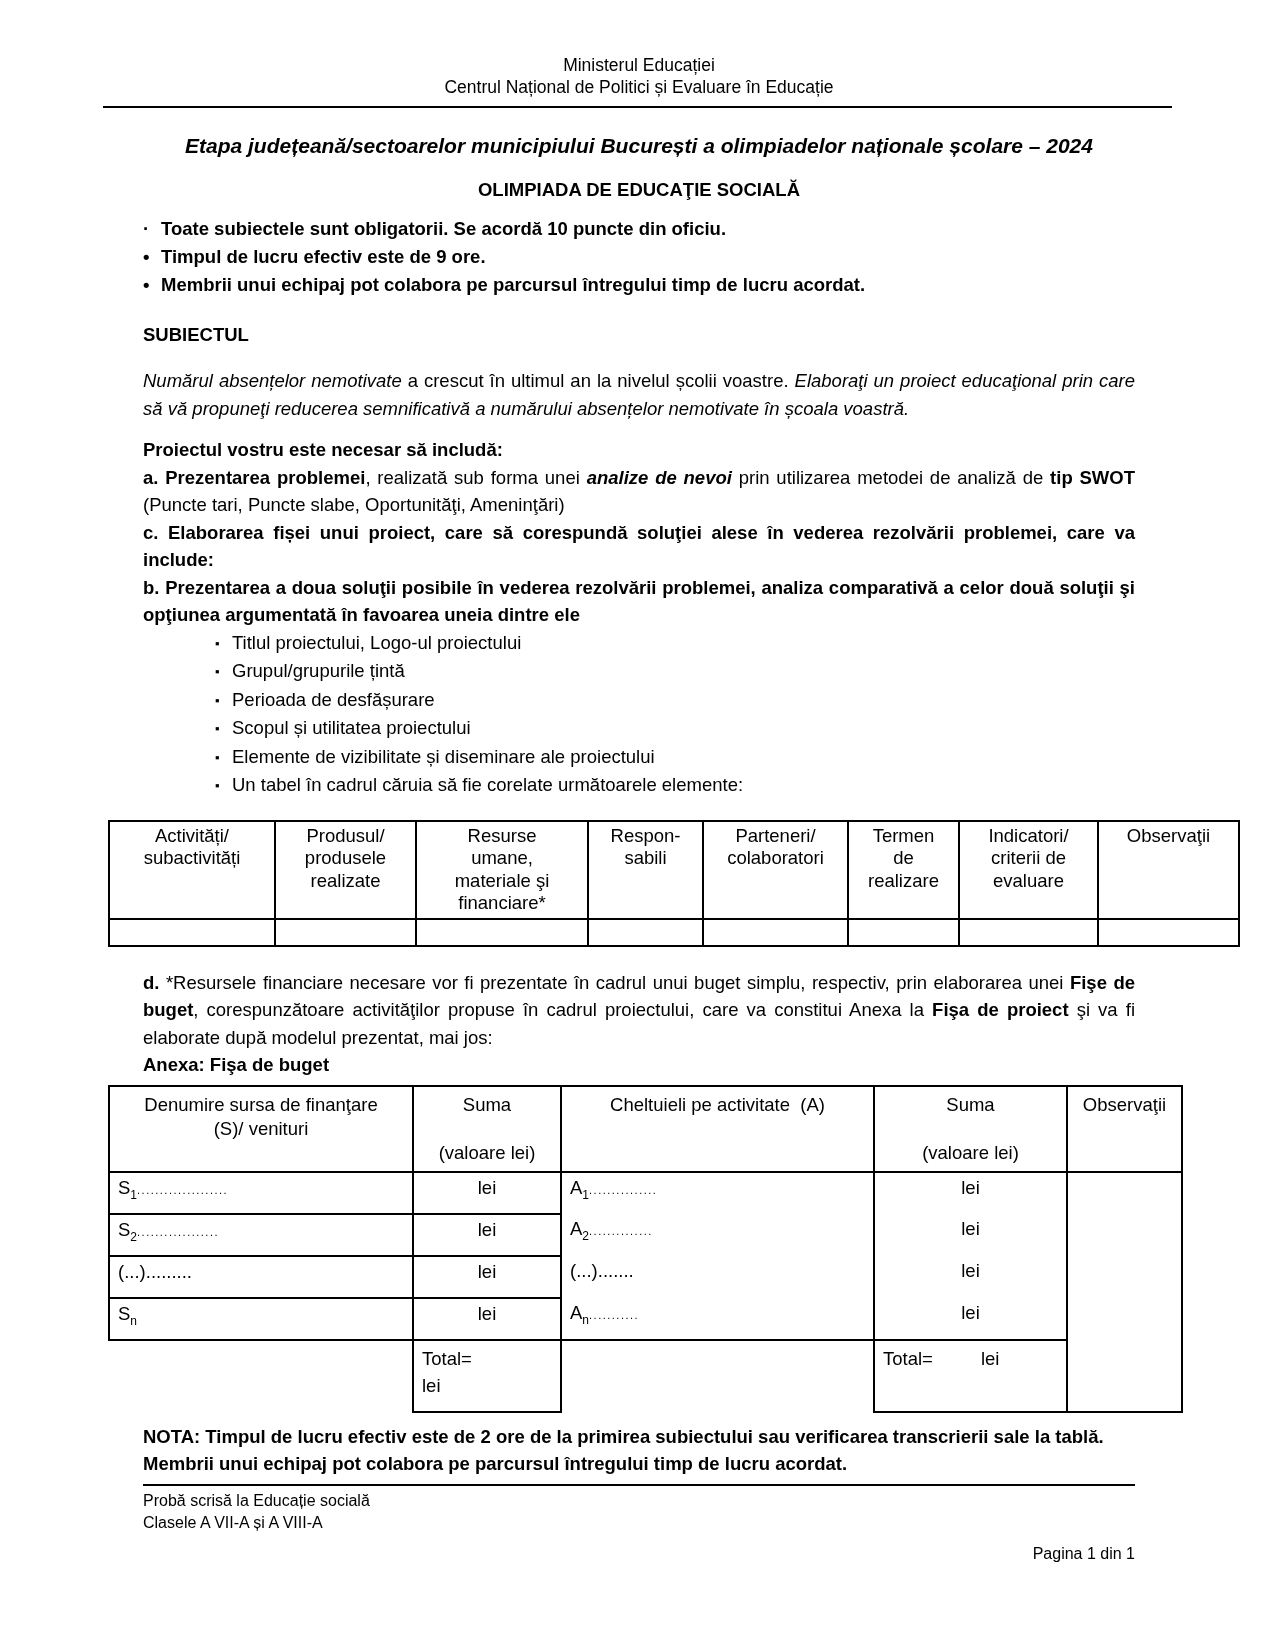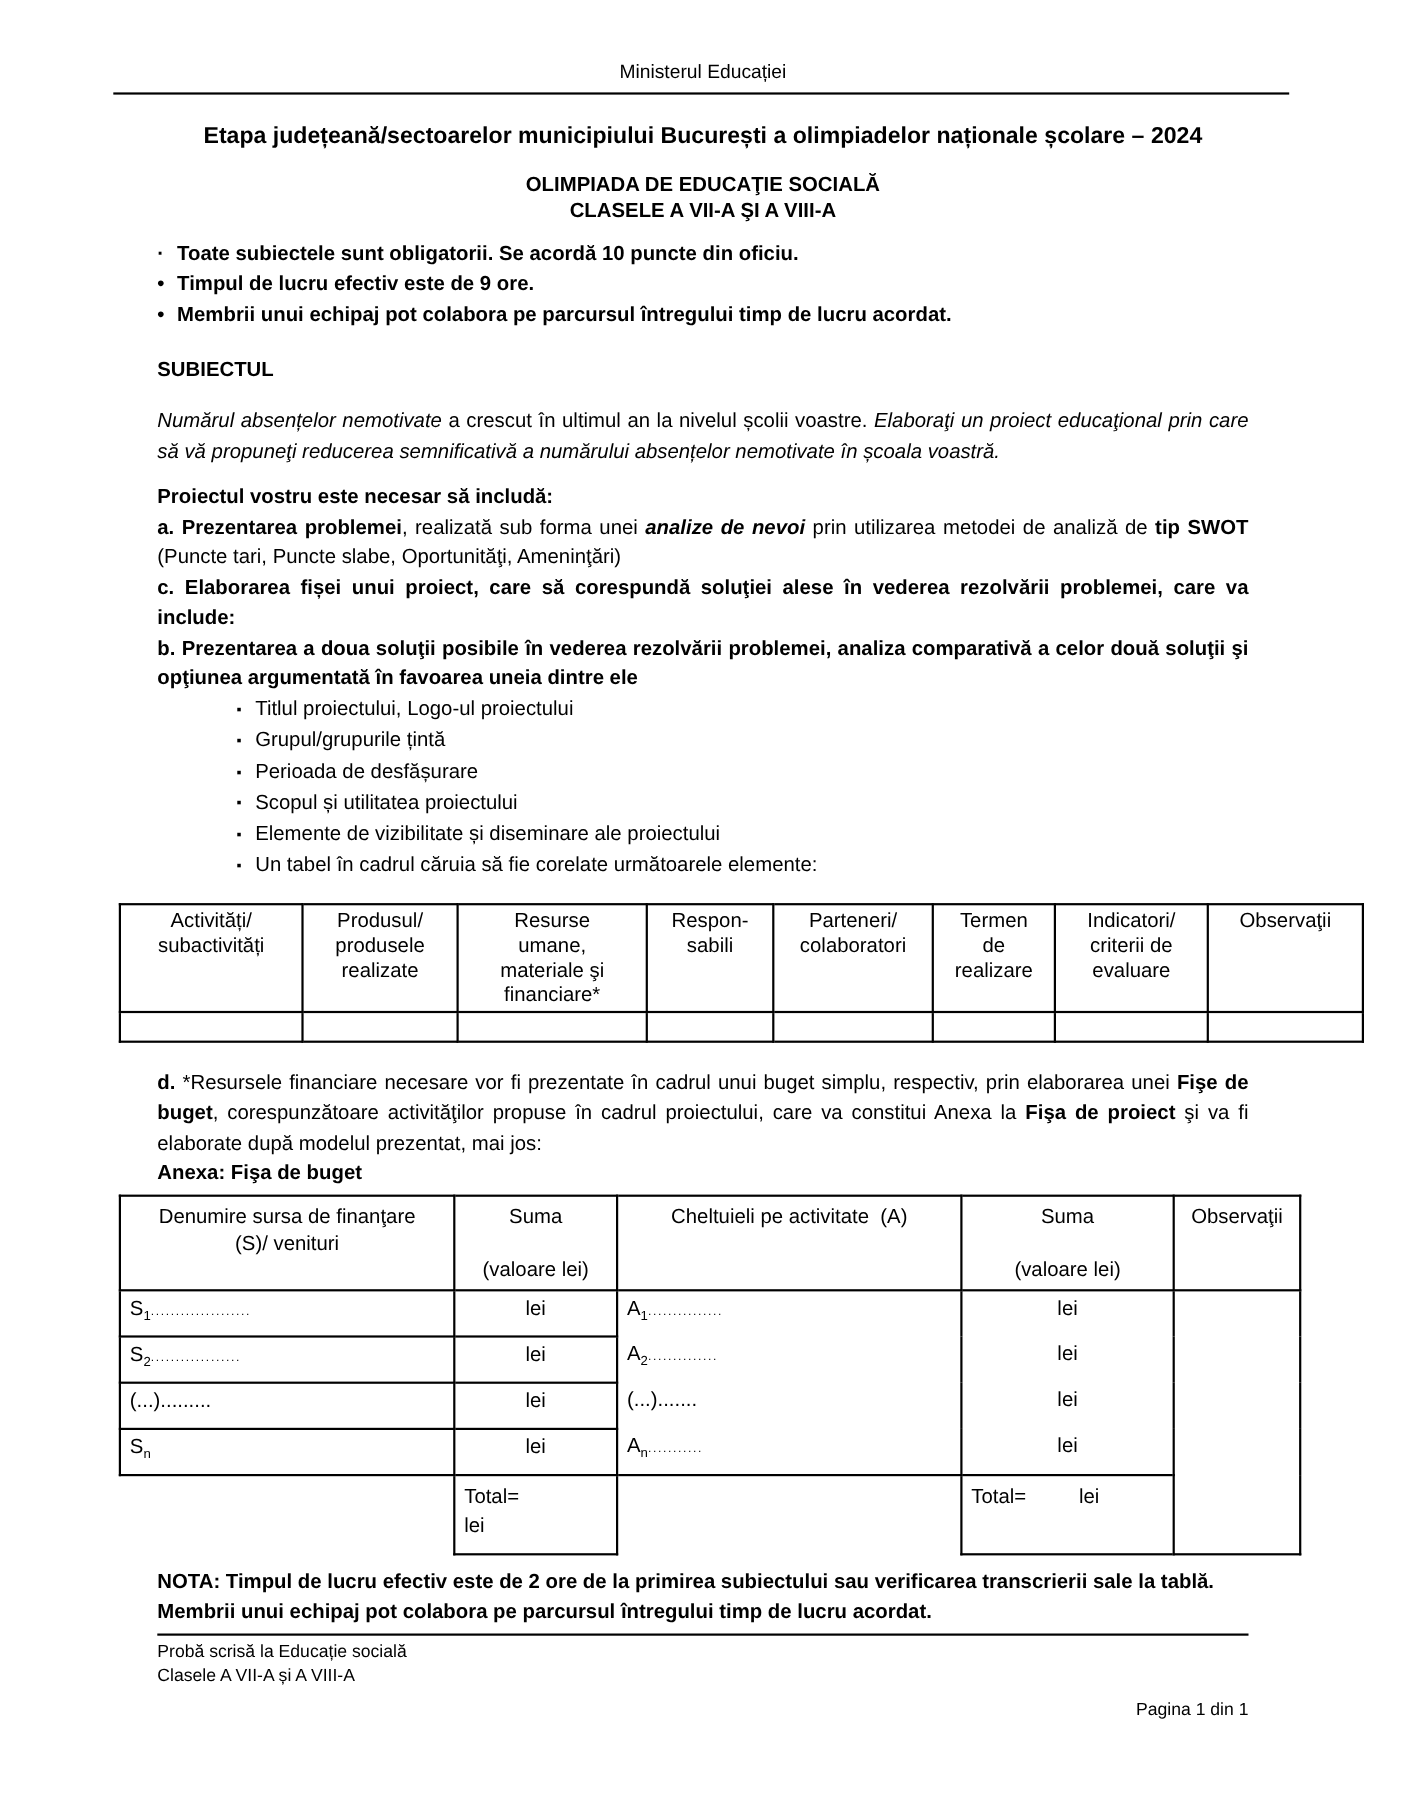--- a/index.html
+++ b/index.html
@@ -72,28 +72,28 @@
   .doc-footer { margin: 4px 0 0 143px; font-size: 16px; line-height: 22px; }
   .page-num { width: 992px; text-align: right; margin-top: 9px; }
 </style>
 </head>
 <body>
 
 <div class="page">
 
   <header class="doc-header">
     <div>Ministerul Educației</div>
+    <div>Centrul Național de Politici și Evaluare în Educație</div>
   </header>
   <div class="hdr-rule"></div>
 
-  <h1 class="col center title" style="margin-bottom:1px;">Etapa județeană/sectoarelor municipiului București a olimpiadelor naționale școlare – 2024</h1>
+  <h1 class="col center title" style="margin-bottom:1px;font-style:italic;">Etapa județeană/sectoarelor municipiului București a olimpiadelor naționale școlare – 2024</h1>
 
   <div class="col center subtitle-block">
     <div>OLIMPIADA DE EDUCAŢIE SOCIALĂ</div>
-    <div>CLASELE A VII-A ŞI A VIII-A</div>
   </div>
 
   <ul class="rules">
     <li><span class="blt">·</span><span>Toate subiectele sunt obligatorii. Se acordă 10 puncte din oficiu.</span></li>
     <li><span class="blt">•</span><span>Timpul de lucru efectiv este de 9 ore.</span></li>
     <li><span class="blt">•</span><span>Membrii unui echipaj pot colabora pe parcursul întregului timp de lucru acordat.</span></li>
   </ul>
 
   <div class="col">
     <p class="subject-head">SUBIECTUL</p>

